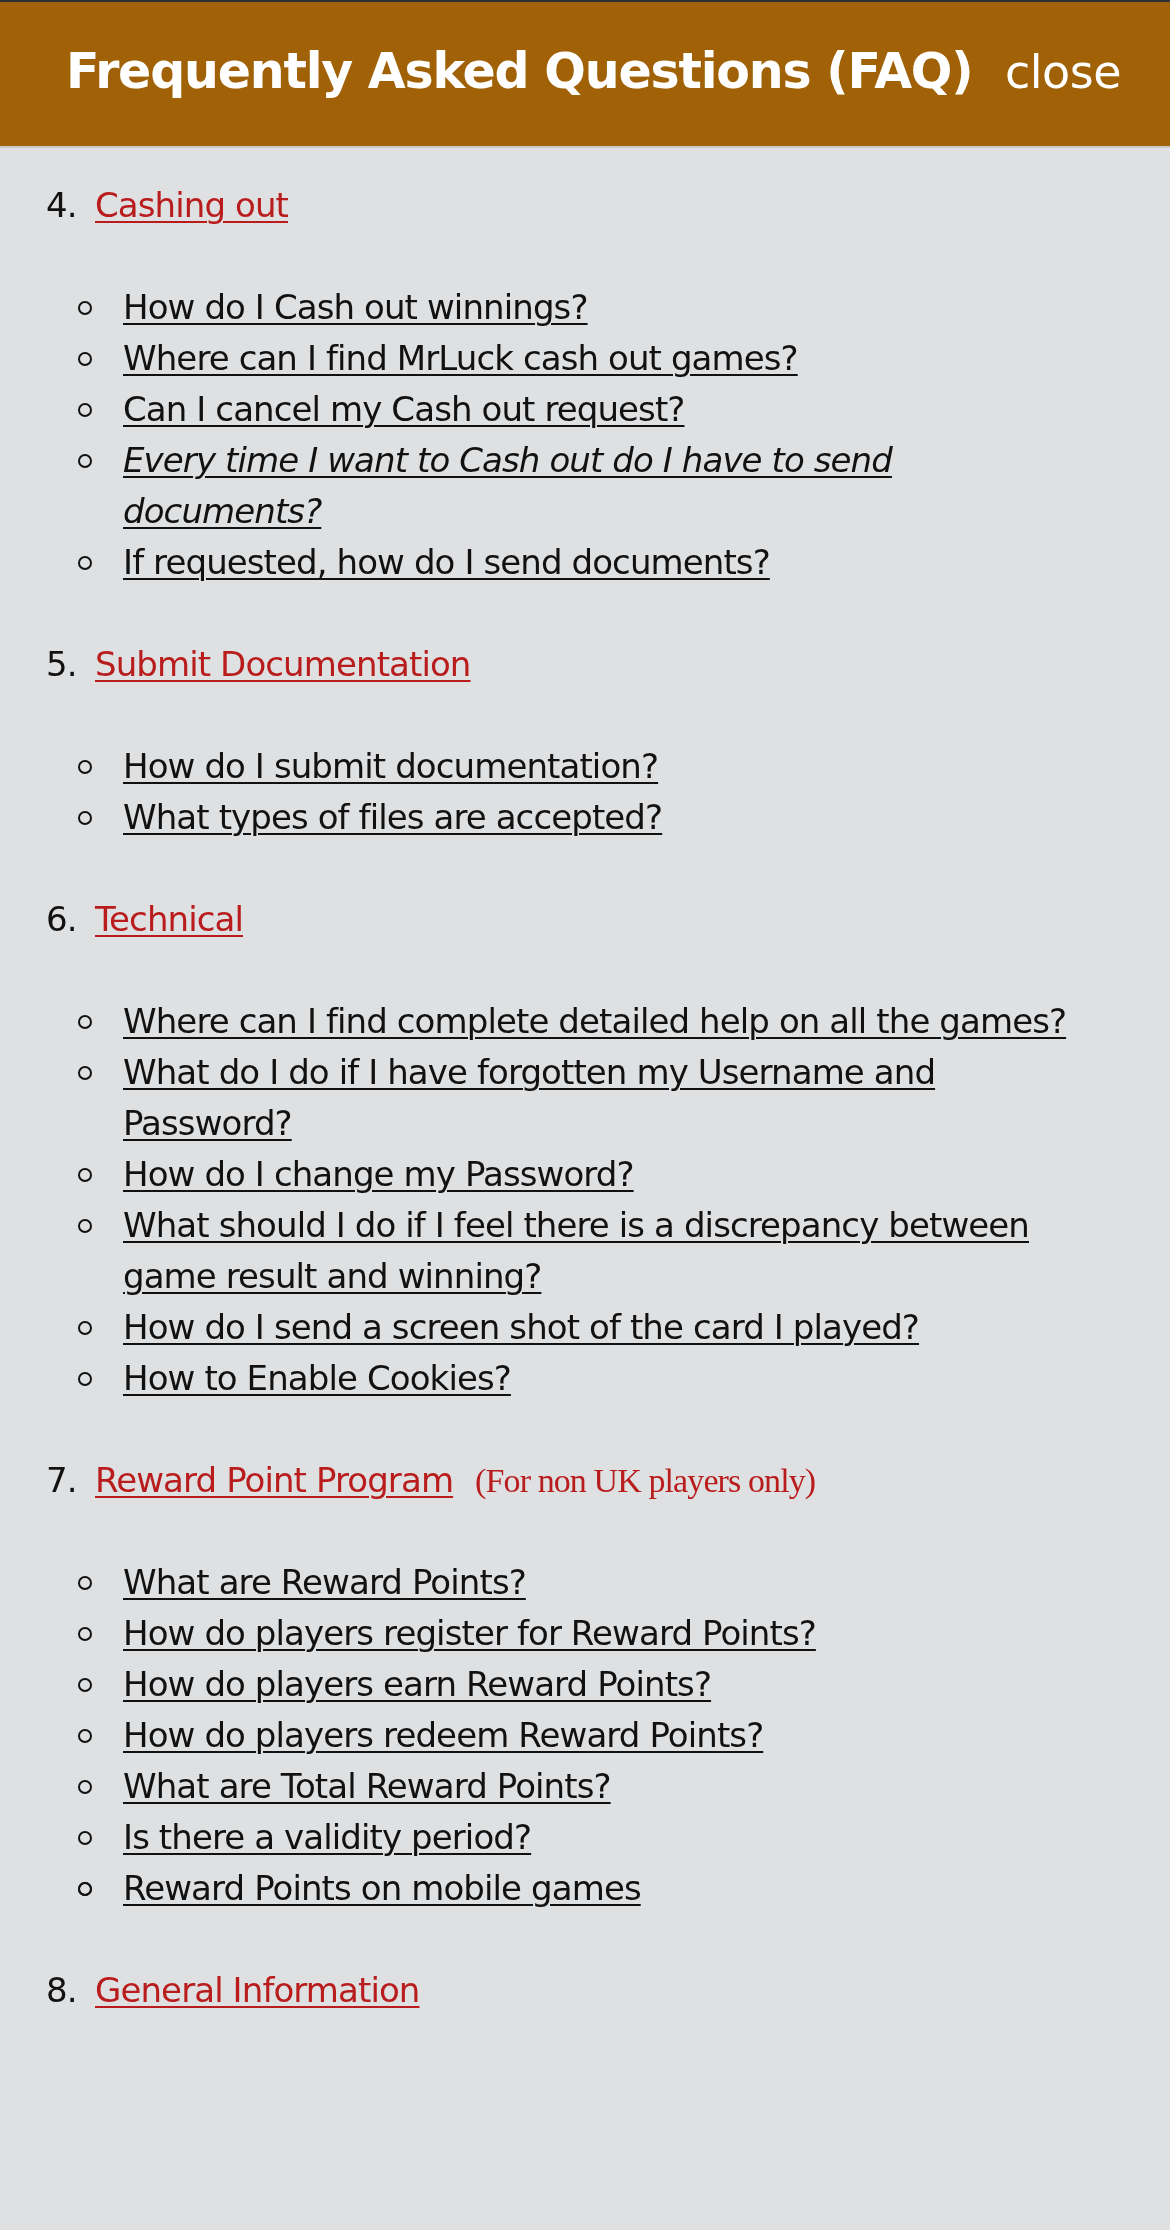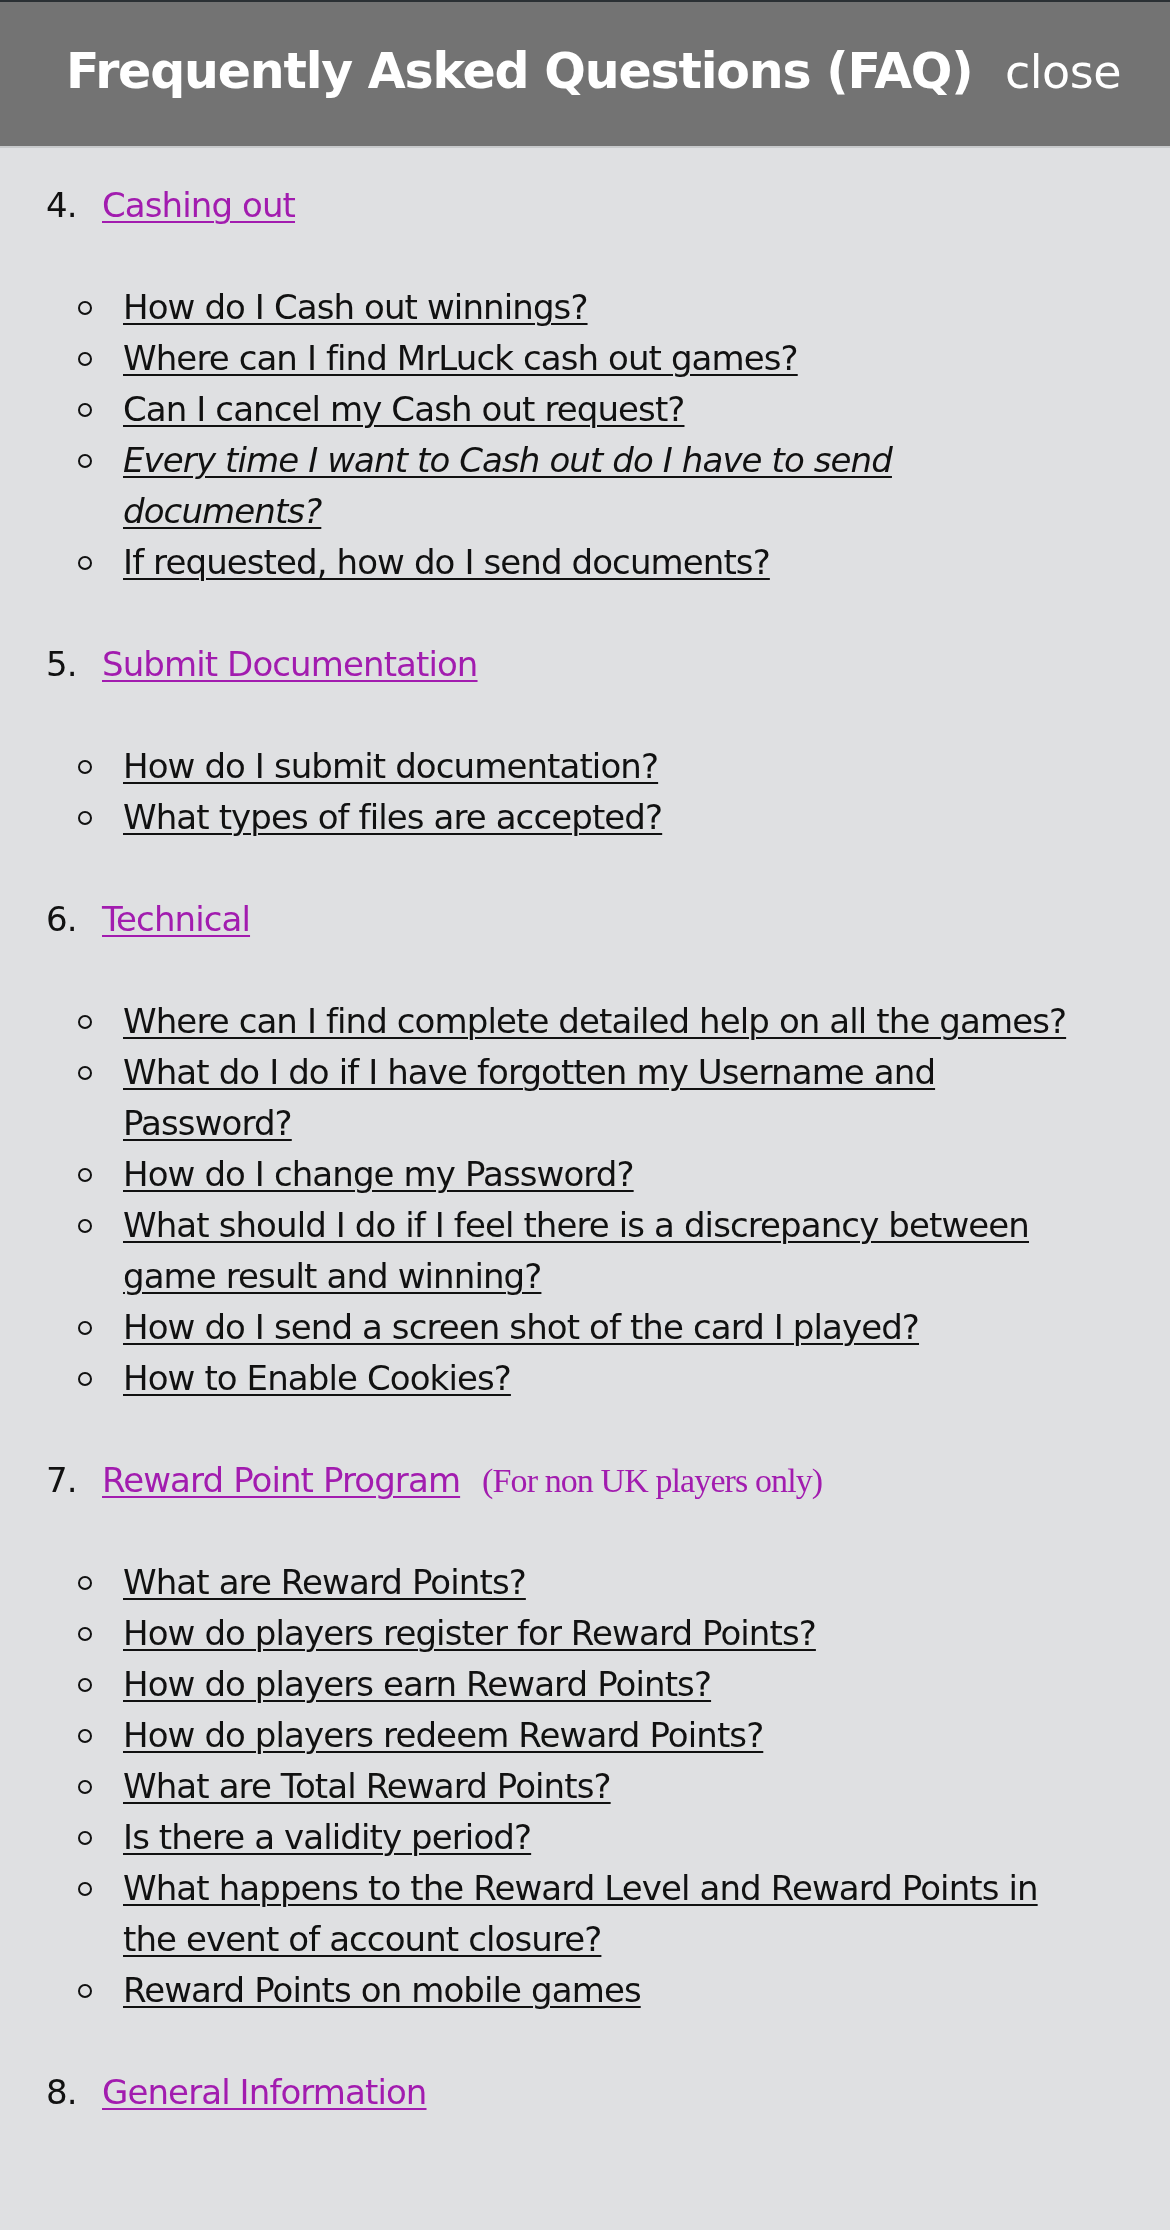--- a/index.html
+++ b/index.html
@@ -13,21 +13,21 @@
       font-family: "DejaVu Sans", "Liberation Sans", sans-serif;
       color: #111;
       overflow: hidden;
       position: relative;
     }
     .header {
       position: absolute;
       left: 0; top: 0;
       width: 1170px;
       height: 148px;
-      background: #737373;
+      background: #a16207;
       border-top: 2px solid #2a3034;
       border-bottom: 2px solid #c8cacc;
       box-sizing: border-box;
       display: flex;
       align-items: center;
     }
     .header-title {
       position: absolute;
       left: 66px;
       top: 40px;
@@ -65,23 +65,23 @@
       white-space: nowrap;
       letter-spacing: -0.9px;
     }
     .section-num {
       position: absolute;
       left: 46px;
       top: 0;
     }
     .section-link {
       position: absolute;
-      left: 102px;
+      left: 95px;
       top: 0;
-      color: #a21caf;
+      color: #b91c1c;
       text-decoration: underline;
       text-decoration-thickness: 2px;
       text-underline-offset: 4px;
       cursor: pointer;
     }
     .section-note {
       margin-left: 22px;
       text-decoration: none;
       font-family: Liberation Serif, serif;
     }
@@ -170,21 +170,21 @@
       <span class="section-num">7.</span>
       <span class="section-link" style="text-decoration:none; cursor:default;"><a class="section-link" style="position:static;">Reward Point Program</a><span class="section-note">(For non UK players only)</span></span>
     </div>
     <ul class="items">
       <li class="item"><span class="bullet"></span><a class="item-link">What are Reward Points?</a></li>
       <li class="item"><span class="bullet"></span><a class="item-link">How do players register for Reward Points?</a></li>
       <li class="item"><span class="bullet"></span><a class="item-link">How do players earn Reward Points?</a></li>
       <li class="item"><span class="bullet"></span><a class="item-link">How do players redeem Reward Points?</a></li>
       <li class="item"><span class="bullet"></span><a class="item-link">What are Total Reward Points?</a></li>
       <li class="item"><span class="bullet"></span><a class="item-link">Is there a validity period?</a></li>
-      <li class="item" style="padding-right:80px;"><span class="bullet"></span><a class="item-link">What happens to the Reward Level and Reward Points in the event of account closure?</a></li>
+      <li class="item" style="padding-right:80px;"><span class="bullet"></span></li>
       <li class="item"><span class="bullet"></span><a class="item-link">Reward Points on mobile games</a></li>
     </ul>
   </div>
 
   <div class="section">
     <div class="section-heading">
       <span class="section-num">8.</span>
       <a class="section-link">General Information</a>
     </div>
   </div>

